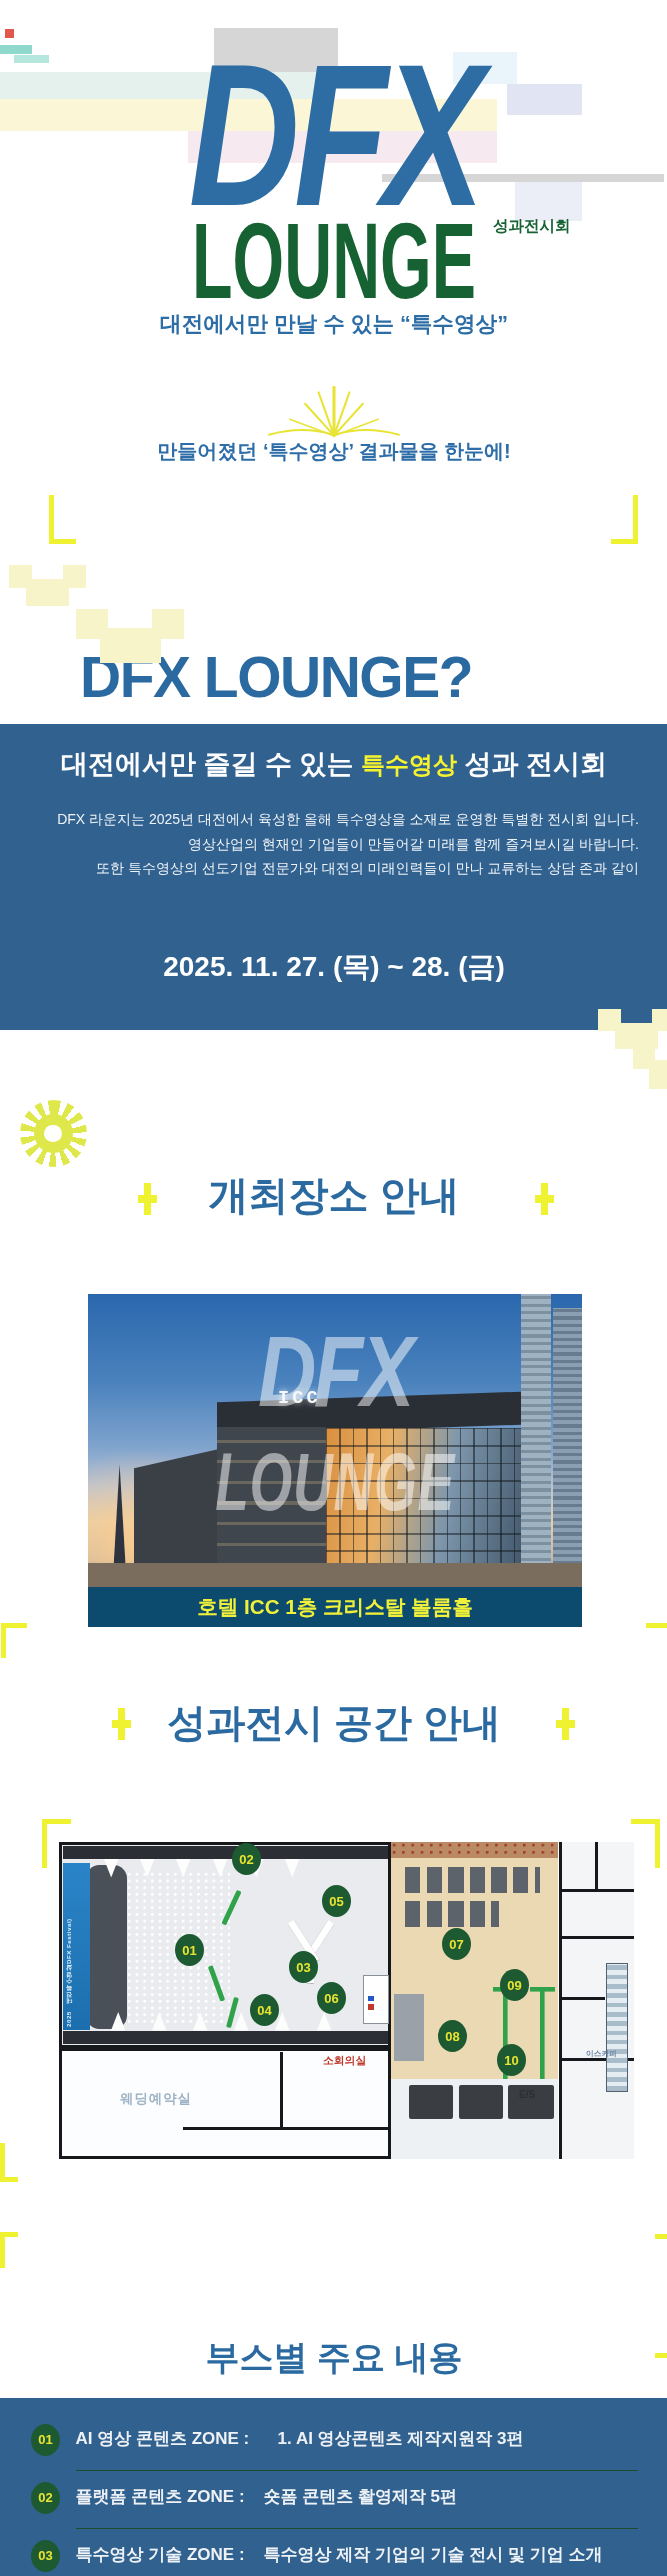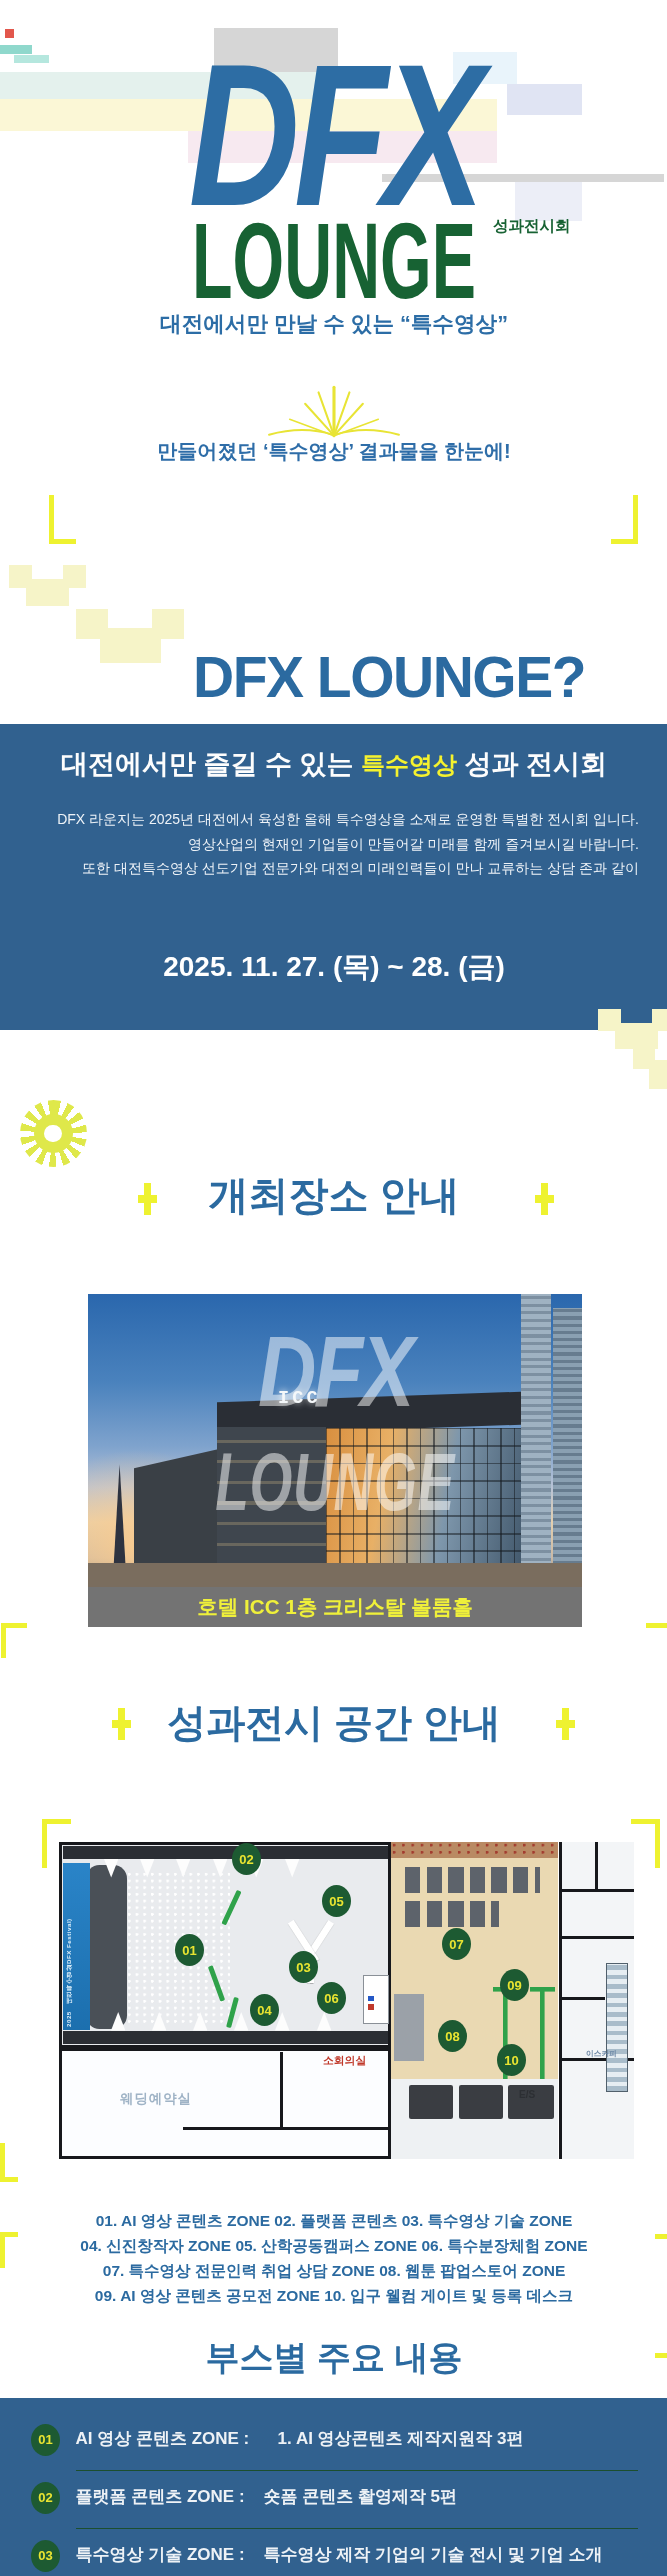--- a/index.html
+++ b/index.html
@@ -15,21 +15,21 @@
   
   #logo-dfx{top:34px;left:0;width:100%;text-align:center;font-size:202px;line-height:1;
      font-weight:bold;font-style:italic;color:#2d6da4;transform:scaleX(.76);letter-spacing:-7.2px;}
   #logo-lounge{top:208px;left:0;width:100%;text-align:center;font-size:107px;line-height:1;
      font-weight:bold;color:#176233;transform:scaleX(.62);letter-spacing:0px;}
   #logo-tag{top:216px;left:493px;font-size:15.5px;font-weight:600;color:#176233;}
   #tagline{top:309px;left:0;width:100%;text-align:center;font-size:21.6px;font-weight:bold;color:#2c6da6;}
   #starburst{top:384px;left:267px;}
   #intro{top:437px;left:0;width:100%;text-align:center;font-size:20px;line-height:29px;
      font-weight:bold;color:#2e6da8;}
-  #q-title{top:644px;left:0;width:100%;box-sizing:border-box;padding-left:110px;text-align:center;
+  #q-title{top:644px;left:0;width:100%;box-sizing:border-box;padding-left:80px;
      font-size:57px;font-weight:bold;color:#2b6aa0;letter-spacing:-1.5px;}
 
   
   #hero{top:724px;left:0;width:668px;height:306px;background:#31618f;color:#fff;}
   #hero-title{position:absolute;top:21.6px;width:100%;text-align:center;font-weight:bold;color:#fdfdfd;}
   #hero-title .t{font-size:27px;}
   #hero-title .hl{font-size:24px;color:#f5f22e;}
   .hero-p{position:absolute;width:100%;box-sizing:border-box;padding-right:29px;text-align:right;
      font-size:14px;line-height:24px;font-weight:500;color:#eef3f8;}
   #hero-date{position:absolute;top:224px;width:100%;text-align:center;font-size:28px;font-weight:bold;color:#fff;}
@@ -67,21 +67,21 @@
      background-image:repeating-linear-gradient(0deg, rgba(60,80,100,.35) 0 3.1px, rgba(0,0,0,0) 3.1px 7.7px);}
   #photo .tw2{position:absolute;left:465px;top:14.4px;width:29px;height:278px;background:#8aa0b2;
      background-image:repeating-linear-gradient(0deg, rgba(50,70,90,.4) 0 3.1px, rgba(0,0,0,0) 3.1px 7.2px);}
   #photo .ground{position:absolute;left:0;top:269px;width:494px;height:24px;background:#7a6d5e;}
   #photo .wm{position:absolute;width:100%;text-align:center;color:rgba(255,255,255,.5);
      font-weight:bold;font-style:italic;line-height:1;}
   #wm1{top:27px;font-size:101px;transform:scaleX(.8);letter-spacing:-3.1px;}
   #wm2{top:148px;font-size:81px;transform:scaleX(.68);letter-spacing:1px;}
   #icc-sign{position:absolute;left:190px;top:94px;font-size:18.5px;font-weight:bold;color:#f5f8fa;
      letter-spacing:3.1px;text-shadow:0 0 6.2px rgba(255,255,255,.9);font-family:Liberation Mono, monospace;}
-  #caption{top:1587px;left:88px;width:494px;height:40px;background:#737373;display:flex;
+  #caption{top:1587px;left:88px;width:494px;height:40px;background:#0c4a6e;display:flex;
      align-items:center;justify-content:center;font-size:20.6px;font-weight:bold;color:#eff03a;}
 
   
   #plan{top:1842px;left:59px;width:574px;height:317px;}
   #plan .pa{position:absolute;box-sizing:border-box;}
   .hallA{left:0;top:0;width:332px;height:206px;background:#e9ebee;border:3.6px solid #17181c;}
   .bandT{left:3.6px;top:3.6px;width:325px;height:13.4px;background:#2b2e34;}
   .bandB{left:3.6px;top:189px;width:325px;height:13.4px;background:#2b2e34;}
   .stage{left:27px;top:23px;width:41px;height:164px;background:#4a5057;border-radius:13.4px;}
   .banner{left:4.1px;top:20.6px;width:27px;height:167px;background:linear-gradient(180deg,#1c6fae,#2a84c8);
@@ -183,21 +183,21 @@
   </div>
 
   <div class="abs" id="q-title">DFX LOUNGE?</div>
 
   <div class="abs" id="hero">
     <div id="hero-title">
       <span class="t">대전에서만 즐길 수 있는 </span><span class="hl">특수영상</span><span class="t"> 성과 전시회</span>
     </div>
     <div class="hero-p" style="top:83px">DFX 라운지는 2025년 대전에서 육성한 올해 특수영상을 소재로 운영한 특별한 전시회 입니다.</div>
     <div class="hero-p" style="top:108px">영상산업의 현재인 기업들이 만들어갈 미래를 함께 즐겨보시길 바랍니다.</div>
-    <div class="hero-p" style="top:132px">또한 대전특수영상 선도기업 전문가와 대전의 미래인력들이 만나 교류하는 상담 존과 같이</div>
+    <div class="hero-p" style="top:132px">또한 특수영상의 선도기업 전문가와 대전의 미래인력들이 만나 교류하는 상담 존과 같이</div>
     <div id="hero-date">2025. 11. 27. (목) ~ 28. (금)</div>
   </div>
 
   <div class="abs" id="sun"></div>
 
   <div class="sec-h" id="venue-h">개최장소 안내</div>
 
   <div class="abs" id="photo">
     <div class="glow"></div>
     <div class="spire"></div>
@@ -275,26 +275,20 @@
       <div class="mk" style="left: 230px; top: 109px;">03</div>
       <div class="mk" style="left: 191px; top: 152px;">04</div>
       <div class="mk" style="left: 263px; top: 43px;">05</div>
       <div class="mk" style="left: 258px; top: 140px;">06</div>
       <div class="mk" style="left: 383px; top: 86px; text-align: right;">07</div>
       <div class="mk" style="left: 379px; top: 178px;">08</div>
       <div class="mk" style="left: 441px; top: 127px;">09</div>
       <div class="mk" style="left: 438px; top: 202px;">10</div>
     </div>
 
-  <div class="abs" id="legend">
-      <div class="lg-line">01. AI 영상 콘텐츠 ZONE    02. 플랫폼 콘텐츠   03. 특수영상 기술 ZONE</div>
-      <div class="lg-line">04. 신진창작자 ZONE  05. 산학공동캠퍼스 ZONE  06. 특수분장체험 ZONE</div>
-      <div class="lg-line">07. 특수영상 전문인력 취업 상담 ZONE   08. 웹툰 팝업스토어 ZONE</div>
-      <div class="lg-line">09. AI 영상 콘텐츠 공모전 ZONE   10. 입구 웰컴 게이트 및 등록 데스크</div>
-    </div>
 
   <div class="sec-h" id="booth-h1">부스별 주요 내용</div>
   <div class="navy" id="navy1">
       <div class="b-item">
         <div class="b-num">01</div>
         <div class="b-body">
           <div class="b-line">AI 영상 콘텐츠 ZONE :&nbsp;&nbsp;&nbsp;&nbsp;&nbsp; 1. AI 영상콘텐츠 제작지원작 3편</div>
         </div>
       </div>
       <div class="b-sep"></div>

